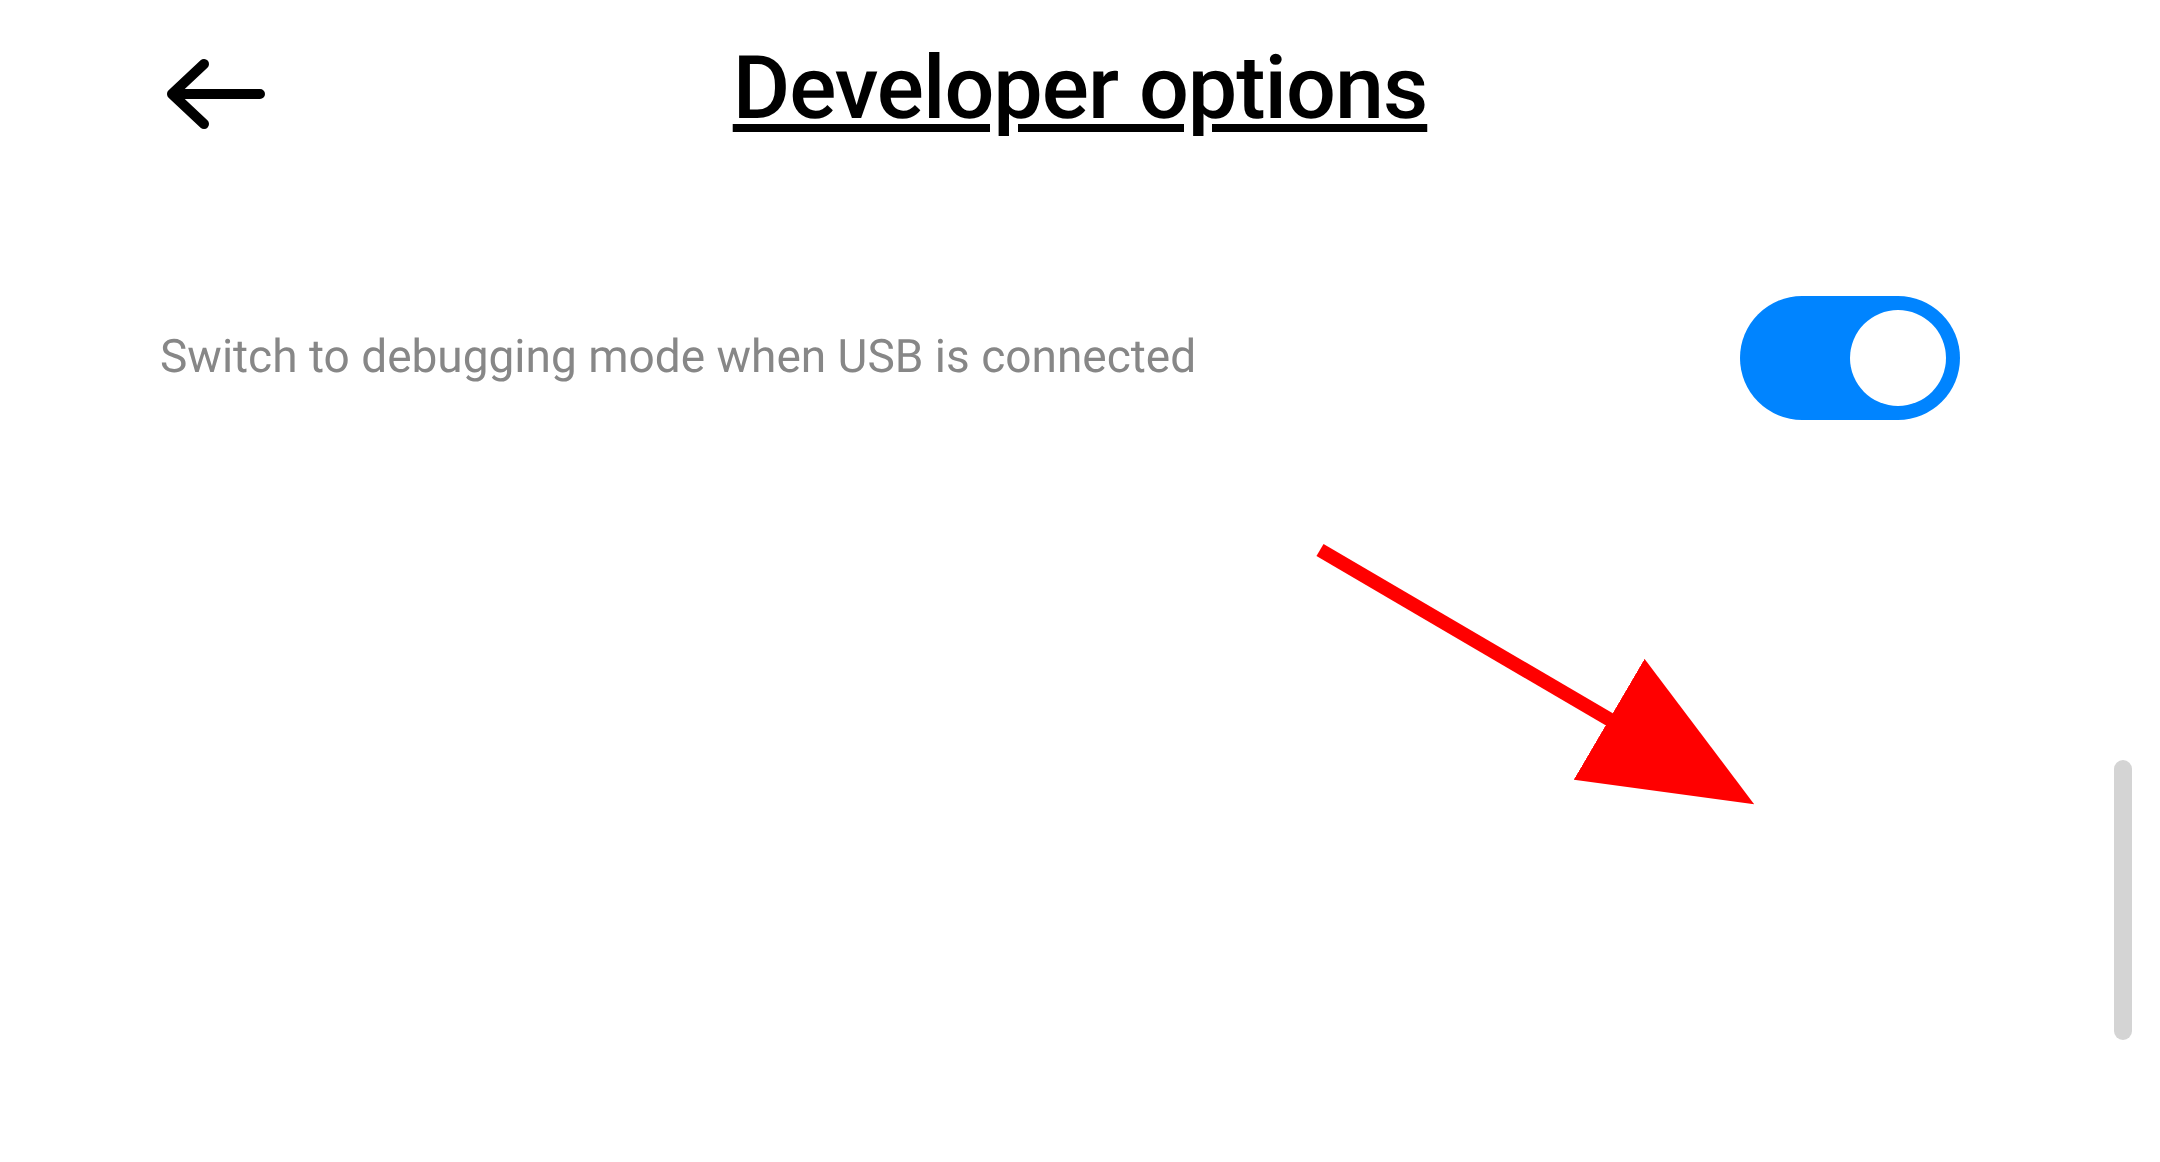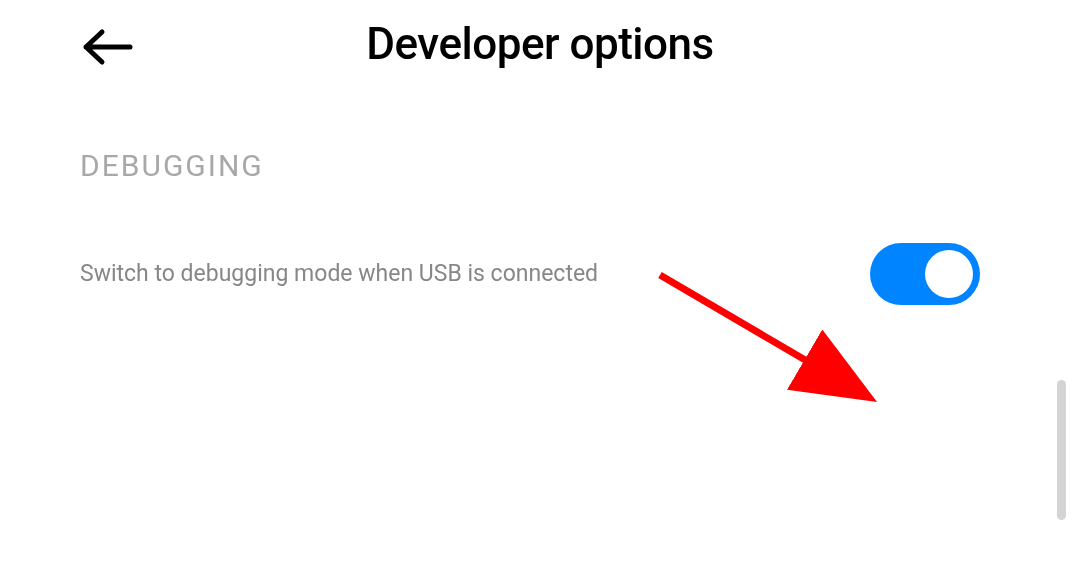--- a/index.html
+++ b/index.html
@@ -13,20 +13,21 @@
       width: 1080px;
       height: 581px;
       position: relative;
       overflow: hidden;
     }
     .header {
       display: flex;
       align-items: flex-end;
       padding: 18px 70px 18px 70px;
       position: relative;
+      text-decoration: underline;
     }
     .back-arrow {
       position: absolute;
       left: 80px;
       top: 28px;
       cursor: pointer;
     }
     .page-title {
       flex: 1;
       text-align: center;
@@ -107,21 +108,20 @@
 <div class="header">
   <div class="back-arrow">
     <svg width="54" height="38" viewBox="0 0 54 38">
       <path d="M 50 19 L 6 19 M 6 19 L 22 4 M 6 19 L 22 34" stroke="#000000" stroke-width="5" fill="none" stroke-linecap="round" stroke-linejoin="round"></path>
     </svg>
   </div>
   <div class="page-title">Developer options</div>
 </div>
 
 <div class="content">
-  <div class="section-label">DEBUGGING</div>
 
   <div class="setting-row">
     <div class="setting-text">
       <div class="setting-description">Switch to debugging mode when USB is connected</div>
     </div>
     <div class="toggle">
       <div class="toggle-thumb"></div>
     </div>
   </div>
 </div>

